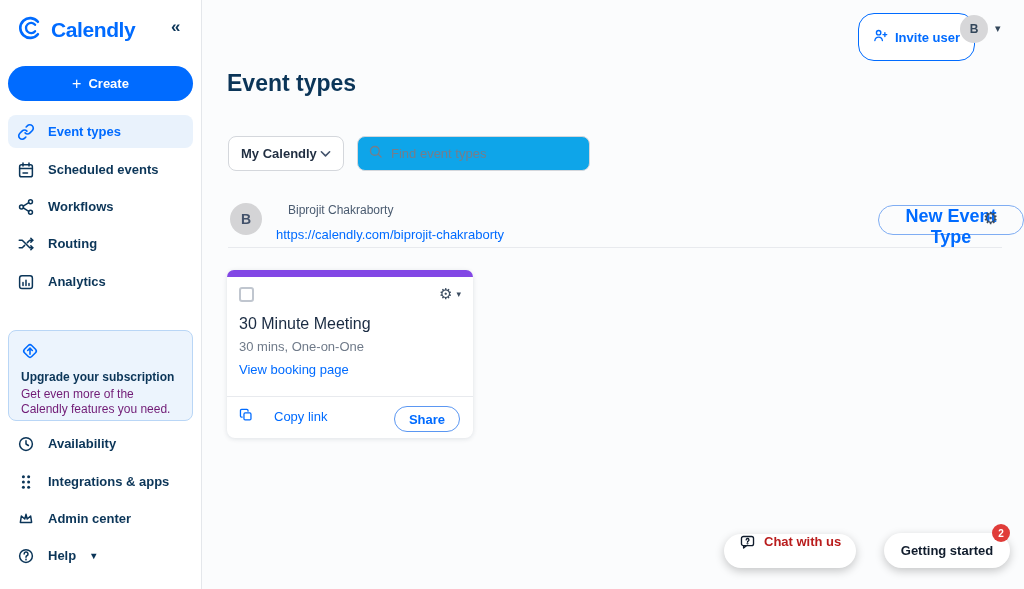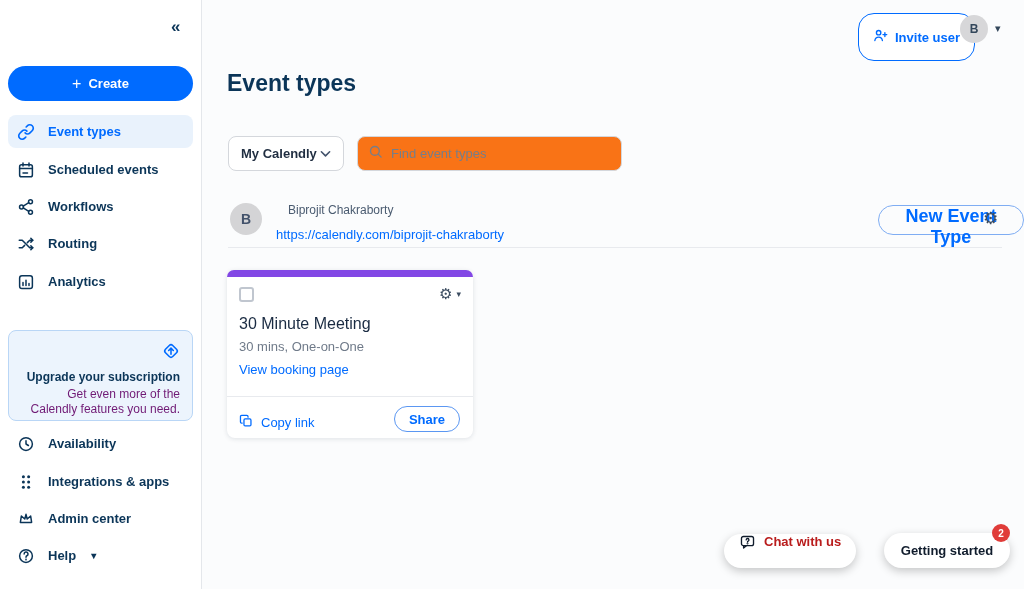--- a/index.html
+++ b/index.html
@@ -16,36 +16,36 @@
   .wordmark { font-size:21px; font-weight:700; color:#006bff; letter-spacing:-0.4px; }
   .collapse { position:absolute; left:171px; top:17px; font-size:17px; font-weight:700; color:#0b3558; cursor:pointer; }
   .create-btn { position:absolute; left:8px; top:66px; width:185px; height:35px; background:#006bff; border:none; border-radius:18px; color:#fff; font-size:13px; font-weight:700; display:flex; align-items:center; justify-content:center; gap:7px; cursor:pointer; font-family:inherit; }
   .create-plus { font-size:16px; font-weight:400; line-height:1; }
   .sb-item { position:absolute; left:8px; width:185px; height:33px; border-radius:8px; display:flex; align-items:center; gap:13px; padding:0 9px; font-size:13px; font-weight:700; color:#0b3558; cursor:pointer; }
   .sb-item.active { background:#e9f2fc; color:#006bff; }
   .sb-ic { width:18px; height:18px; display:flex; align-items:center; justify-content:center; flex:0 0 18px; }
   .sb-ic svg { width:18px; height:18px; }
   .help-caret { font-size:10px; color:#0b3558; margin-left:2px; }
 
-  .upgrade { position:absolute; left:8px; top:330px; width:185px; height:91px; background:#ecf4fd; border:1px solid #b9d6f6; border-radius:8px; padding:11px 12px; cursor:pointer;text-align:right; }
+  .upgrade { position:absolute; left:8px; top:330px; width:185px; height:91px; background:#ecf4fd; border:1px solid #b9d6f6; border-radius:8px; padding:11px 12px; cursor:pointer; }
   .upgrade-ic svg { width:18px; height:18px; }
   .upgrade-title { font-size:12px; font-weight:700; color:#0b3558; margin-top:6px; }
   .upgrade-body { font-size:12px; color:#701a75; line-height:15px; margin-top:3px; }
 
   
   .invite-btn { position:absolute; left:858px; top:13px; height:48px; padding:0 14px; background:#fff; border:1px solid #006bff; border-radius:16px; color:#006bff; font-size:13px; font-weight:700; display:flex; align-items:center; gap:7px; cursor:pointer; font-family:inherit; }
   .invite-btn svg { width:15px; height:15px; }
   .avatar-top { position:absolute; left:960px; top:15px; width:28px; height:28px; border-radius:50%; background:#d7d7d9; color:#33475b; font-size:12px; font-weight:700; display:flex; align-items:center; justify-content:center; cursor:pointer; }
   .avatar-caret { position:absolute; left:995px; top:22px; font-size:11px; color:#33475b; cursor:pointer; }
 
   
   .page-title { position:absolute; left:227px; top:70px; font-size:23px; font-weight:700; color:#0b3558; }
   .scope-btn { position:absolute; left:228px; top:136px; width:116px; height:35px; background:#fff; border:1px solid #d4d7dc; border-radius:8px; font-size:13px; font-weight:600; color:#1f2d40; display:flex; align-items:center; justify-content:space-between; padding:0 12px; cursor:pointer; font-family:inherit; }
   .chev svg { width:11px; height:8px; display:block; }
-  .search-box { position:absolute; left:357px; top:136px; width:265px; height:35px; background:#f97316; border:1px solid #d4d7dc; border-radius:8px; display:flex; align-items:center; padding:2px 10px; gap:8px; }
+  .search-box { position:absolute; left:357px; top:136px; width:233px; height:35px; background:#0ea5e9; border:1px solid #d4d7dc; border-radius:8px; display:flex; align-items:center; padding:2px 10px; gap:8px; }
   .search-box svg { width:15px; height:15px; flex:0 0 15px; }
   .search-box input { border:none; outline:none; flex:1; font-size:13px; font-family:inherit; color:#1f2d40; background:transparent; }
   .search-box input::placeholder { color:#767e8a; }
 
   .owner-avatar { position:absolute; left:230px; top:203px; width:32px; height:32px; border-radius:50%; background:#d4d4d6; color:#42526b; font-size:14px; font-weight:600; display:flex; align-items:center; justify-content:center; }
   .owner-name { position:absolute; left:276px; top:203px; font-size:12px; color:#4a5b70;margin-left:12px; }
   .owner-url { position:absolute; left:276px; top:227px; font-size:13px; color:#006bff; cursor:pointer; text-decoration:none; }
   .net-btn { position:absolute; left:878px; top:205px; height:30px; padding:0 15px; background:transparent; border:1px solid #7fadf3; border-radius:16px; color:#006bff; font-size:18px; font-weight:600; cursor:pointer; font-family:inherit; }
   .owner-gear { position:absolute; left:983px; top:210px; font-size:17px; color:#3c4d61; cursor:pointer; line-height:1; }
   .row-divider { position:absolute; left:228px; top:247px; width:774px; height:1px; background:#e8eaee; }
@@ -54,39 +54,48 @@
   .card { position:absolute; left:227px; top:270px; width:246px; height:168px; background:#fff; border-radius:8px; box-shadow:0 1px 5px rgba(20,30,60,0.12); }
   .card-accent { height:7px; border-radius:8px 8px 0 0; background:#8247e5; }
   .card-check { position:absolute; left:12px; top:17px; width:15px; height:15px; border:2px solid #c0c6cf; border-radius:3px; background:#fff; cursor:pointer; }
   .card-gear-wrap { position:absolute; right:12px; top:16px; display:flex; align-items:center; gap:4px; cursor:pointer; }
   .card-gear { font-size:15px; color:#3c4d61; line-height:1; }
   .card-gear-caret { font-size:9px; color:#3c4d61; }
   .card-title { position:absolute; left:12px; top:45px; font-size:16px; font-weight:400; color:#1a2b42;text-align:center; }
   .card-meta { position:absolute; left:12px; top:69px; font-size:13px; color:#6f7a89; }
   .card-link { position:absolute; left:12px; top:92px; font-size:13px; color:#006bff; cursor:pointer; text-decoration:none; }
   .card-divider { position:absolute; left:0; top:126px; width:100%; height:1px; background:#e8eaee; }
-  .copy-link { position:absolute; left:12px; top:144px; display:flex; align-items:center; gap:8px; color:#006bff; font-size:13px; cursor:pointer; }
+  .copy-link { position:absolute; left:12px; top:138px; display:flex; align-items:center; gap:21px; color:#006bff; font-size:13px; cursor:pointer; }
   .copy-link svg { width:14px; height:14px; }
   .share-btn { position:absolute; right:13px; top:136px; width:66px; height:26px; background:#fff; border:1px solid #5b97f2; border-radius:14px; color:#006bff; font-size:13px; font-weight:600; cursor:pointer; font-family:inherit; }
 
   
   .chat-btn { position:absolute; left:724px; top:534px; height:34px; padding:0 15px; background:#fff; border:none; border-radius:18px; box-shadow:0 3px 10px rgba(0,0,0,0.22); display:flex; gap:8px; font-size:13px; font-weight:700; color:#b91c1c; cursor:pointer; font-family:inherit; }
   .chat-btn svg { width:17px; height:17px; }
   .gs-btn { position:absolute; left:884px; top:533px; width:126px; height:35px; background:#fff; border:none; border-radius:18px; box-shadow:0 3px 10px rgba(0,0,0,0.22); font-size:13px; font-weight:700; color:#101c2c; cursor:pointer; font-family:inherit; }
   .gs-badge { position:absolute; left:108px; top:-9px; width:18px; height:18px; background:#e03c39; border-radius:50%; color:#fff; font-size:10px; font-weight:700; display:flex; align-items:center; justify-content:center; }
 
   svg { stroke-linecap:round; stroke-linejoin:round; }
 </style>
 </head>
 <body>
 
 <div id="app">
   <div class="main-bg"></div>
 
   <div class="sidebar">
+    <div class="logo-row">
+      <span>
+        <svg width="26" height="26" viewBox="0 0 26 26" fill="none" stroke="#006bff">
+          <path d="M19.9 6.8 A9.9 9.9 0 1 0 19.9 19.2" stroke-width="2.6"></path>
+          <path d="M17.1 9.8 A5.1 5.1 0 1 0 17.1 16.2" stroke-width="2.3"></path>
+        </svg>
+      </span>
+      <span class="wordmark">Calendly</span>
+    </div>
     <span class="collapse">«</span>
 
     <button class="create-btn">
       <span class="create-plus">+</span>
       <span>Create</span>
     </button>
 
     <div class="sb-item active" style="top:115px">
       <span class="sb-ic">
         <svg viewBox="0 0 24 24" fill="none" stroke="currentColor" stroke-width="2.2">

